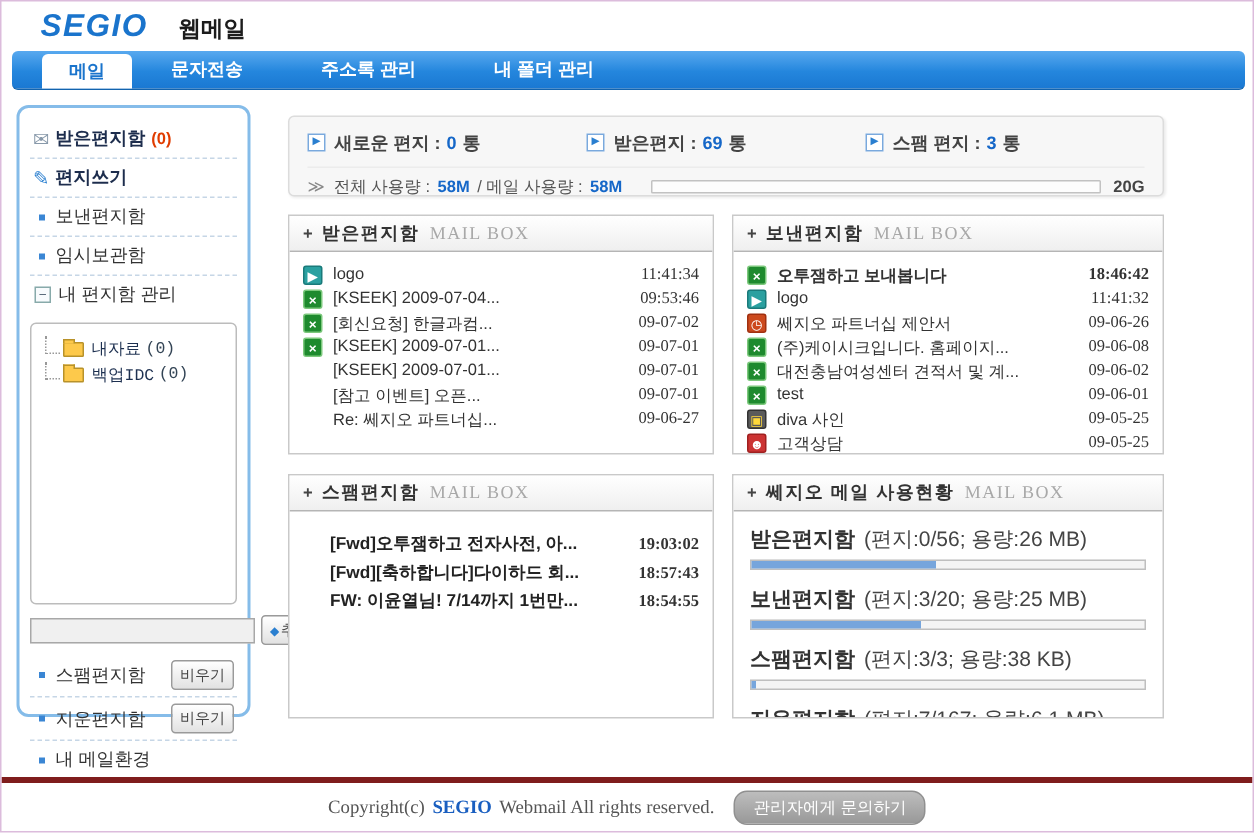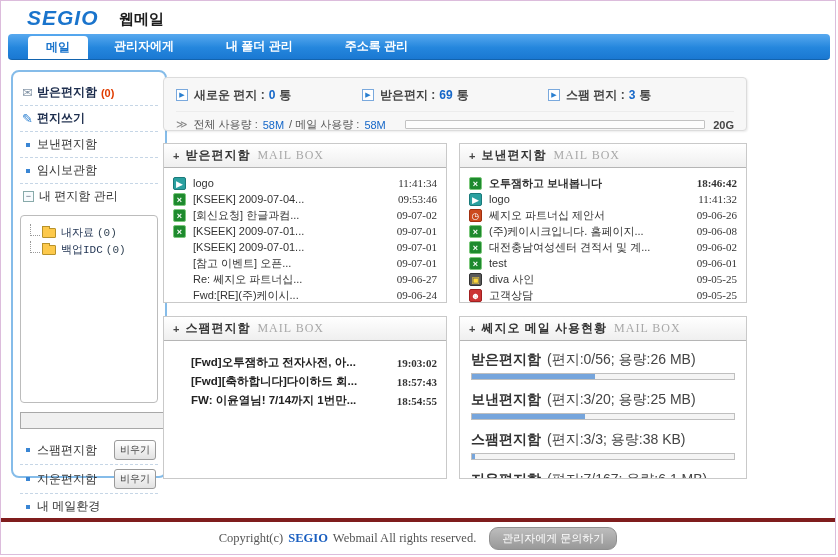--- a/index.html
+++ b/index.html
@@ -32,29 +32,29 @@
   .folder-ic { width: 14px; height: 10px; background: #fdc94b; border: 1px solid #b8922a; border-radius: 1px; position: relative; margin: 0 5px 0 0; flex: none; }
   .folder-ic::before { content: ""; position: absolute; top: -3px; left: -1px; width: 6px; height: 2px; background: #fdc94b; border: 1px solid #b8922a; border-bottom: none; }
   .tree-count { margin-left: 3px; color: #345; }
   .add-row { display: flex; gap: 4px; margin: 2px 0 6px; align-items: center; }
   .add-input { flex: 1; height: 17px; border: 1px solid #a8a8a8; background: #f0f0f0; font-size: 11px; padding: 0 3px; }
   .btn-small { font-size: 10px; border: 1px solid #9a9a9a; border-radius: 3px; background: linear-gradient(#ffffff, #e2e2e2); padding: 2px 5px; color: #444; cursor: pointer; white-space: nowrap; }
   .add-diamond { color: #2a7fd0; font-size: 8px; margin-right: 1px; }
   .side-item.split { justify-content: space-between; }
 
   
-  .main { position: absolute; left: 162px; top: 76px; width: 584px; }
+  .main { position: absolute; left: 191px; top: 76px; width: 584px; }
   .summary { height: 54px; background: #f7f7f7; border: 1px solid #dcdcdc; border-radius: 4px; box-shadow: 1px 1px 2px rgba(0,0,0,.08); padding: 5px 12px 0; }
   .stats { display: flex; height: 24px; align-items: center; }
   .stat { flex: 1; display: flex; align-items: center; font-size: 12px; font-weight: bold; color: #444; }
   .stat-ic { width: 12px; height: 12px; border: 1px solid #7aa9dd; background: #fff; color: #2a7fd0; font-size: 7px; line-height: 10px; text-align: center; margin-right: 6px; flex: none; }
   .stat-val { color: #1567c8; margin: 0 4px; }
   .usage-line { display: flex; align-items: center; font-size: 11px; color: #555; margin-top: 4px; border-top: 1px solid #ececec; padding-top: 5px; }
   .chev { color: #888; margin-right: 6px; font-size: 11px; }
-  .u-val { color: #1567c8; font-weight: normal; margin: 0 5px; }
+  .u-val { color: #1567c8; font-weight: bold; margin: 0 5px; }
   .track { flex: 1; height: 9px; background: #fdfdfd; border: 1px solid #c2c2c2; margin: 0 8px 0 14px; border-radius: 1px; }
   .cap { font-weight: bold; color: #444; font-size: 11px; }
 
   .grid { display: grid; grid-template-columns: 284px 288px; column-gap: 12px; row-gap: 13px; margin-top: 12px; }
   .panel { border: 1px solid #c9c9c9; height: 160px; background: #fff; overflow: hidden; }
   .panel.tall { height: 163px; }
   .panel-head { height: 24px; background: linear-gradient(#ffffff, #efefef); border-bottom: 1px solid #b5b5b5; display: flex; align-items: center; padding: 0 9px; }
   .plus-ic { color: #444; font-size: 11px; font-weight: bold; margin-right: 6px; }
   .panel-title { font-weight: bold; font-size: 12px; color: #333; letter-spacing: 1px; }
   .panel-sub { font-family: "Liberation Serif", serif; color: #a8a8a8; font-size: 12px; letter-spacing: 1px; margin-left: 7px; }
@@ -90,23 +90,23 @@
 
 <div class="page">
 
   <div class="header">
     <span class="logo">SEGIO</span>
     <span class="app-title">웹메일</span>
   </div>
 
   <div class="navbar" id="nav-tabs">
       <div class="nav-tab active">메일</div>
-      <div class="nav-tab">관리자에게</div>
+      <div class="nav-tab">문자전송</div>
+      <div class="nav-tab">주소록 관리</div>
       <div class="nav-tab">내 폴더 관리</div>
-      <div class="nav-tab">주소록 관리</div>
     </div>
 
   <div class="sidebar">
     <div class="side-item strong">
       <span class="env-icon">✉</span>
       <span class="lbl">받은편지함</span>
       <span class="count-red">(0)</span>
     </div>
     <div class="side-item strong">
       <span class="pencil-icon">✎</span>
@@ -233,25 +233,20 @@
             <div class="mail-row">
               <span class="icon-gap"></span>
               <span class="mail-title">[참고 이벤트] 오픈...</span>
               <span class="mail-time">09-07-01</span>
             </div>
             <div class="mail-row">
               <span class="icon-gap"></span>
               <span class="mail-title">Re: 쎄지오 파트너십...</span>
               <span class="mail-time">09-06-27</span>
             </div>
-            <div class="mail-row">
-              <span class="icon-gap"></span>
-              <span class="mail-title">Fwd:[RE](주)케이시...</span>
-              <span class="mail-time">09-06-24</span>
-            </div>
           </div>
       </div>
 
       <div class="panel">
         <div class="panel-head">
           <span class="plus-ic">+</span>
           <span class="panel-title">보낸편지함</span>
           <span class="panel-sub">MAIL BOX</span>
         </div>
         <div class="mail-list">

